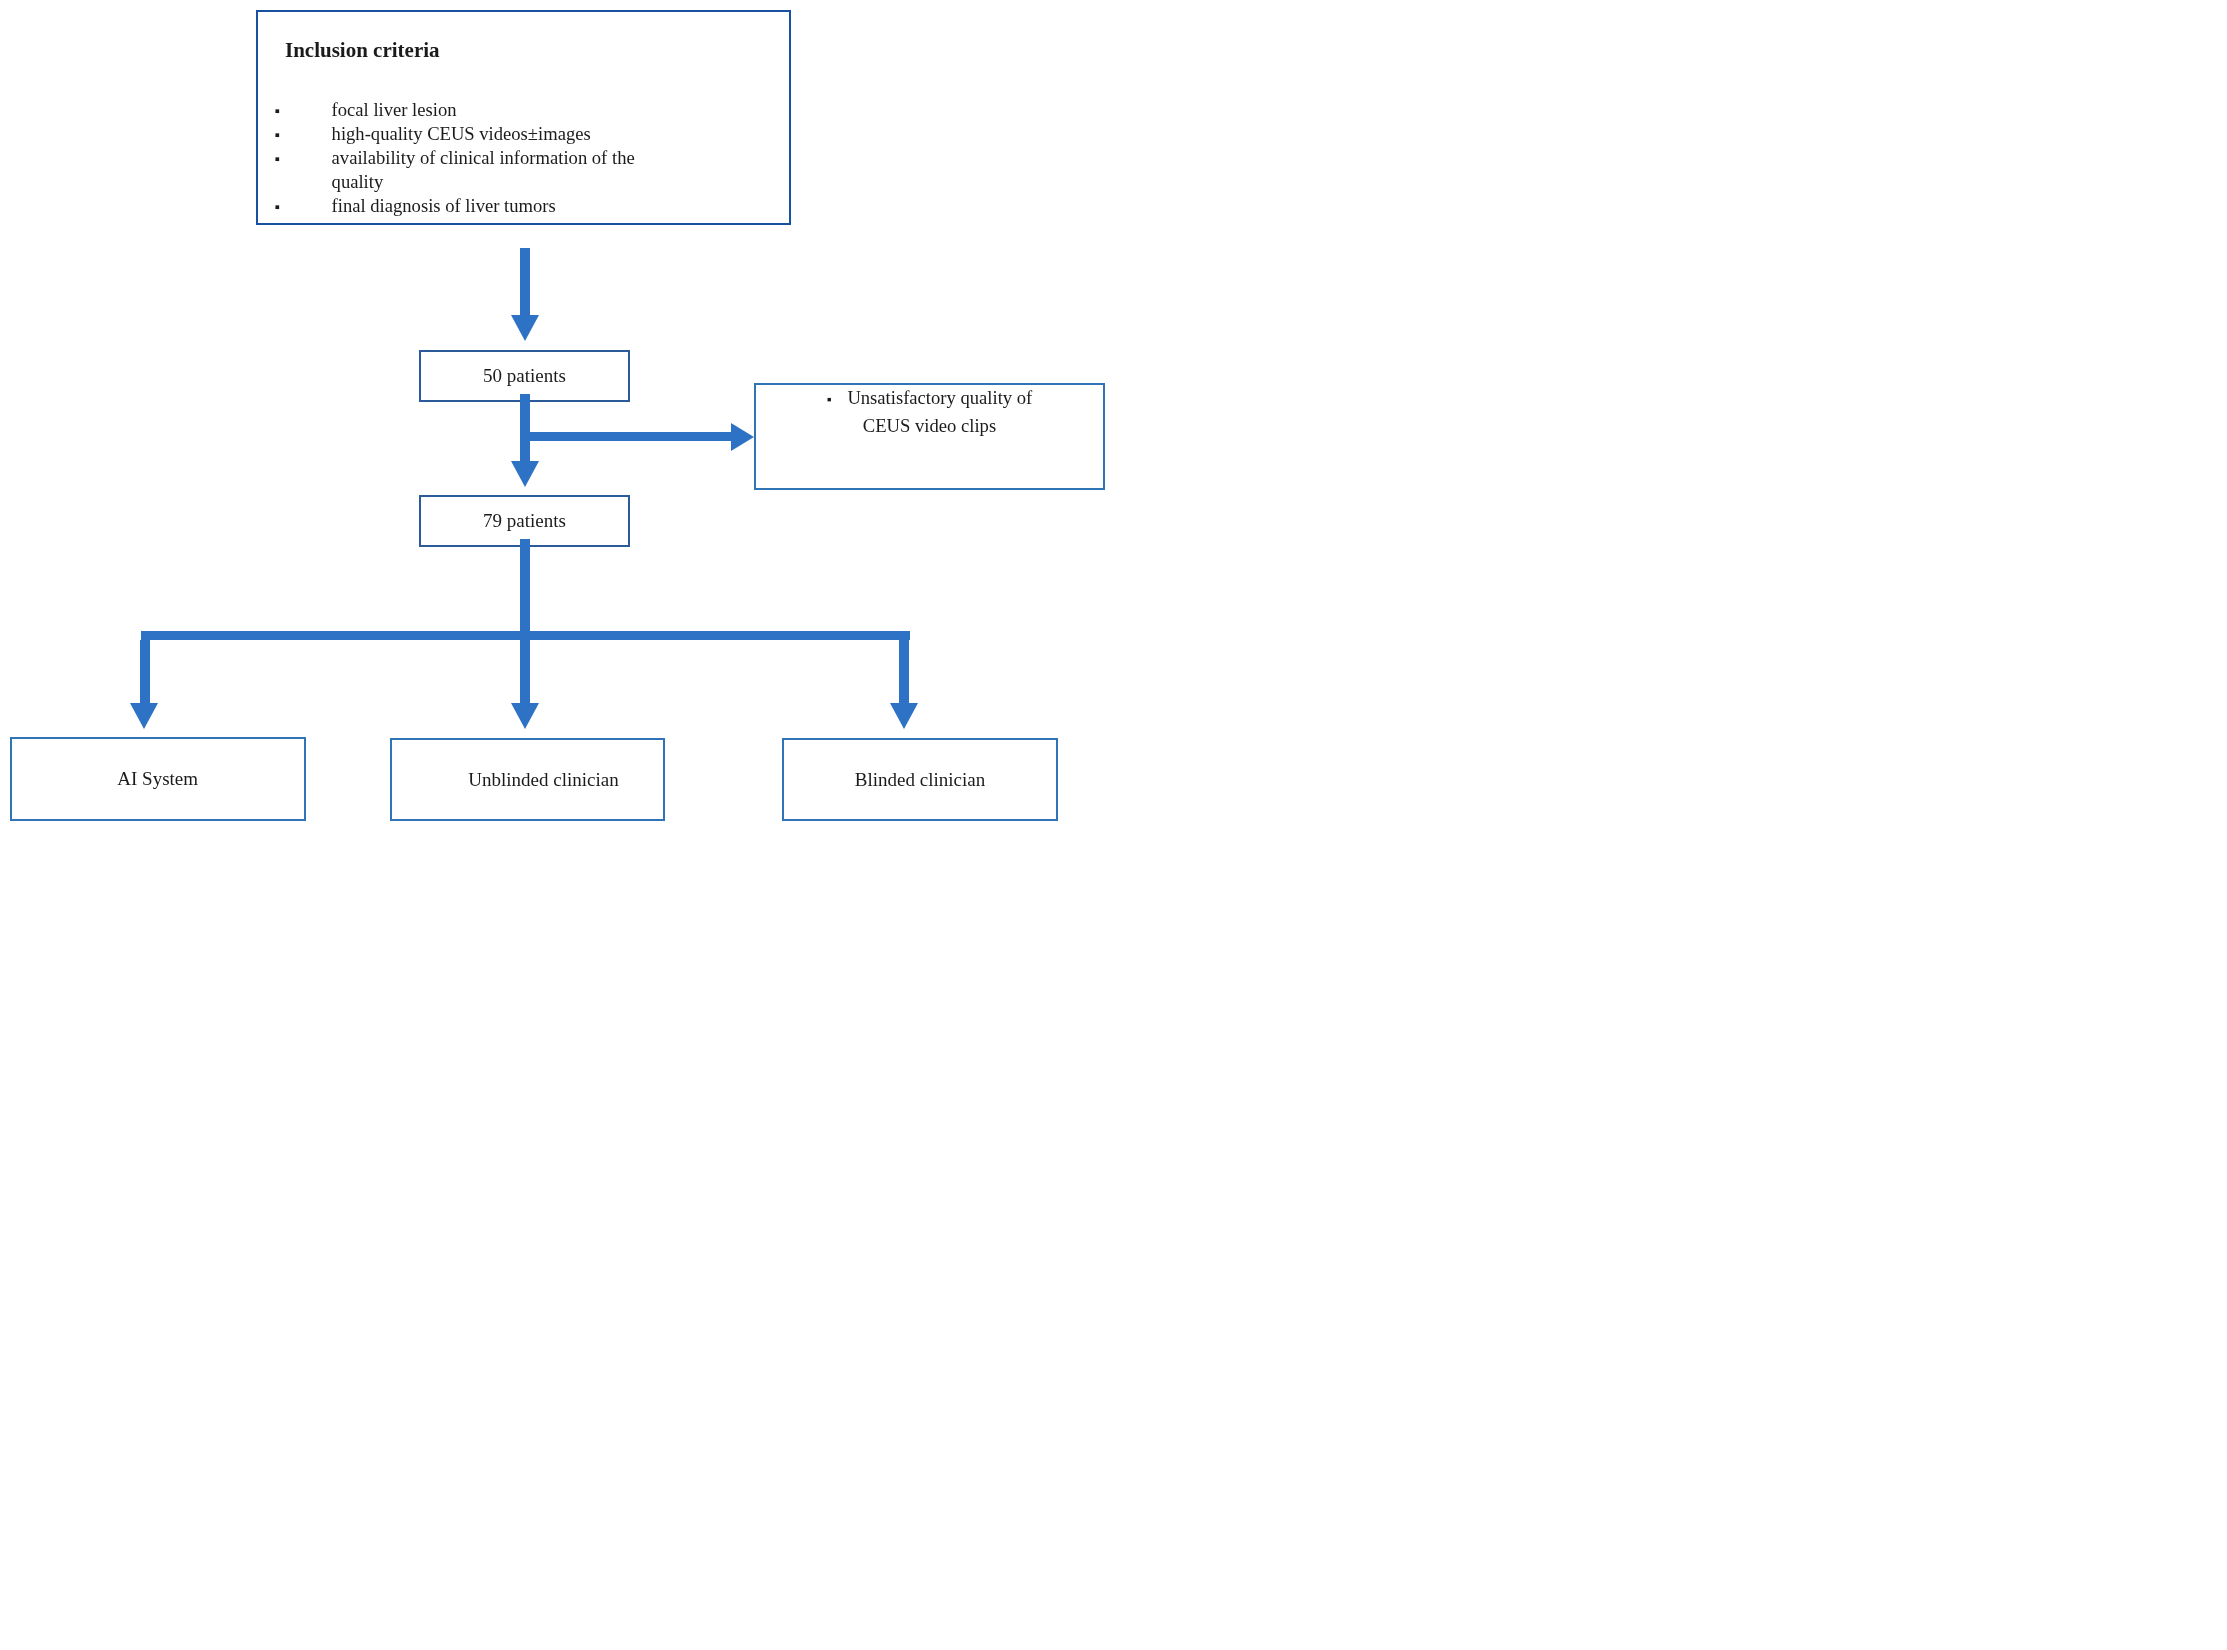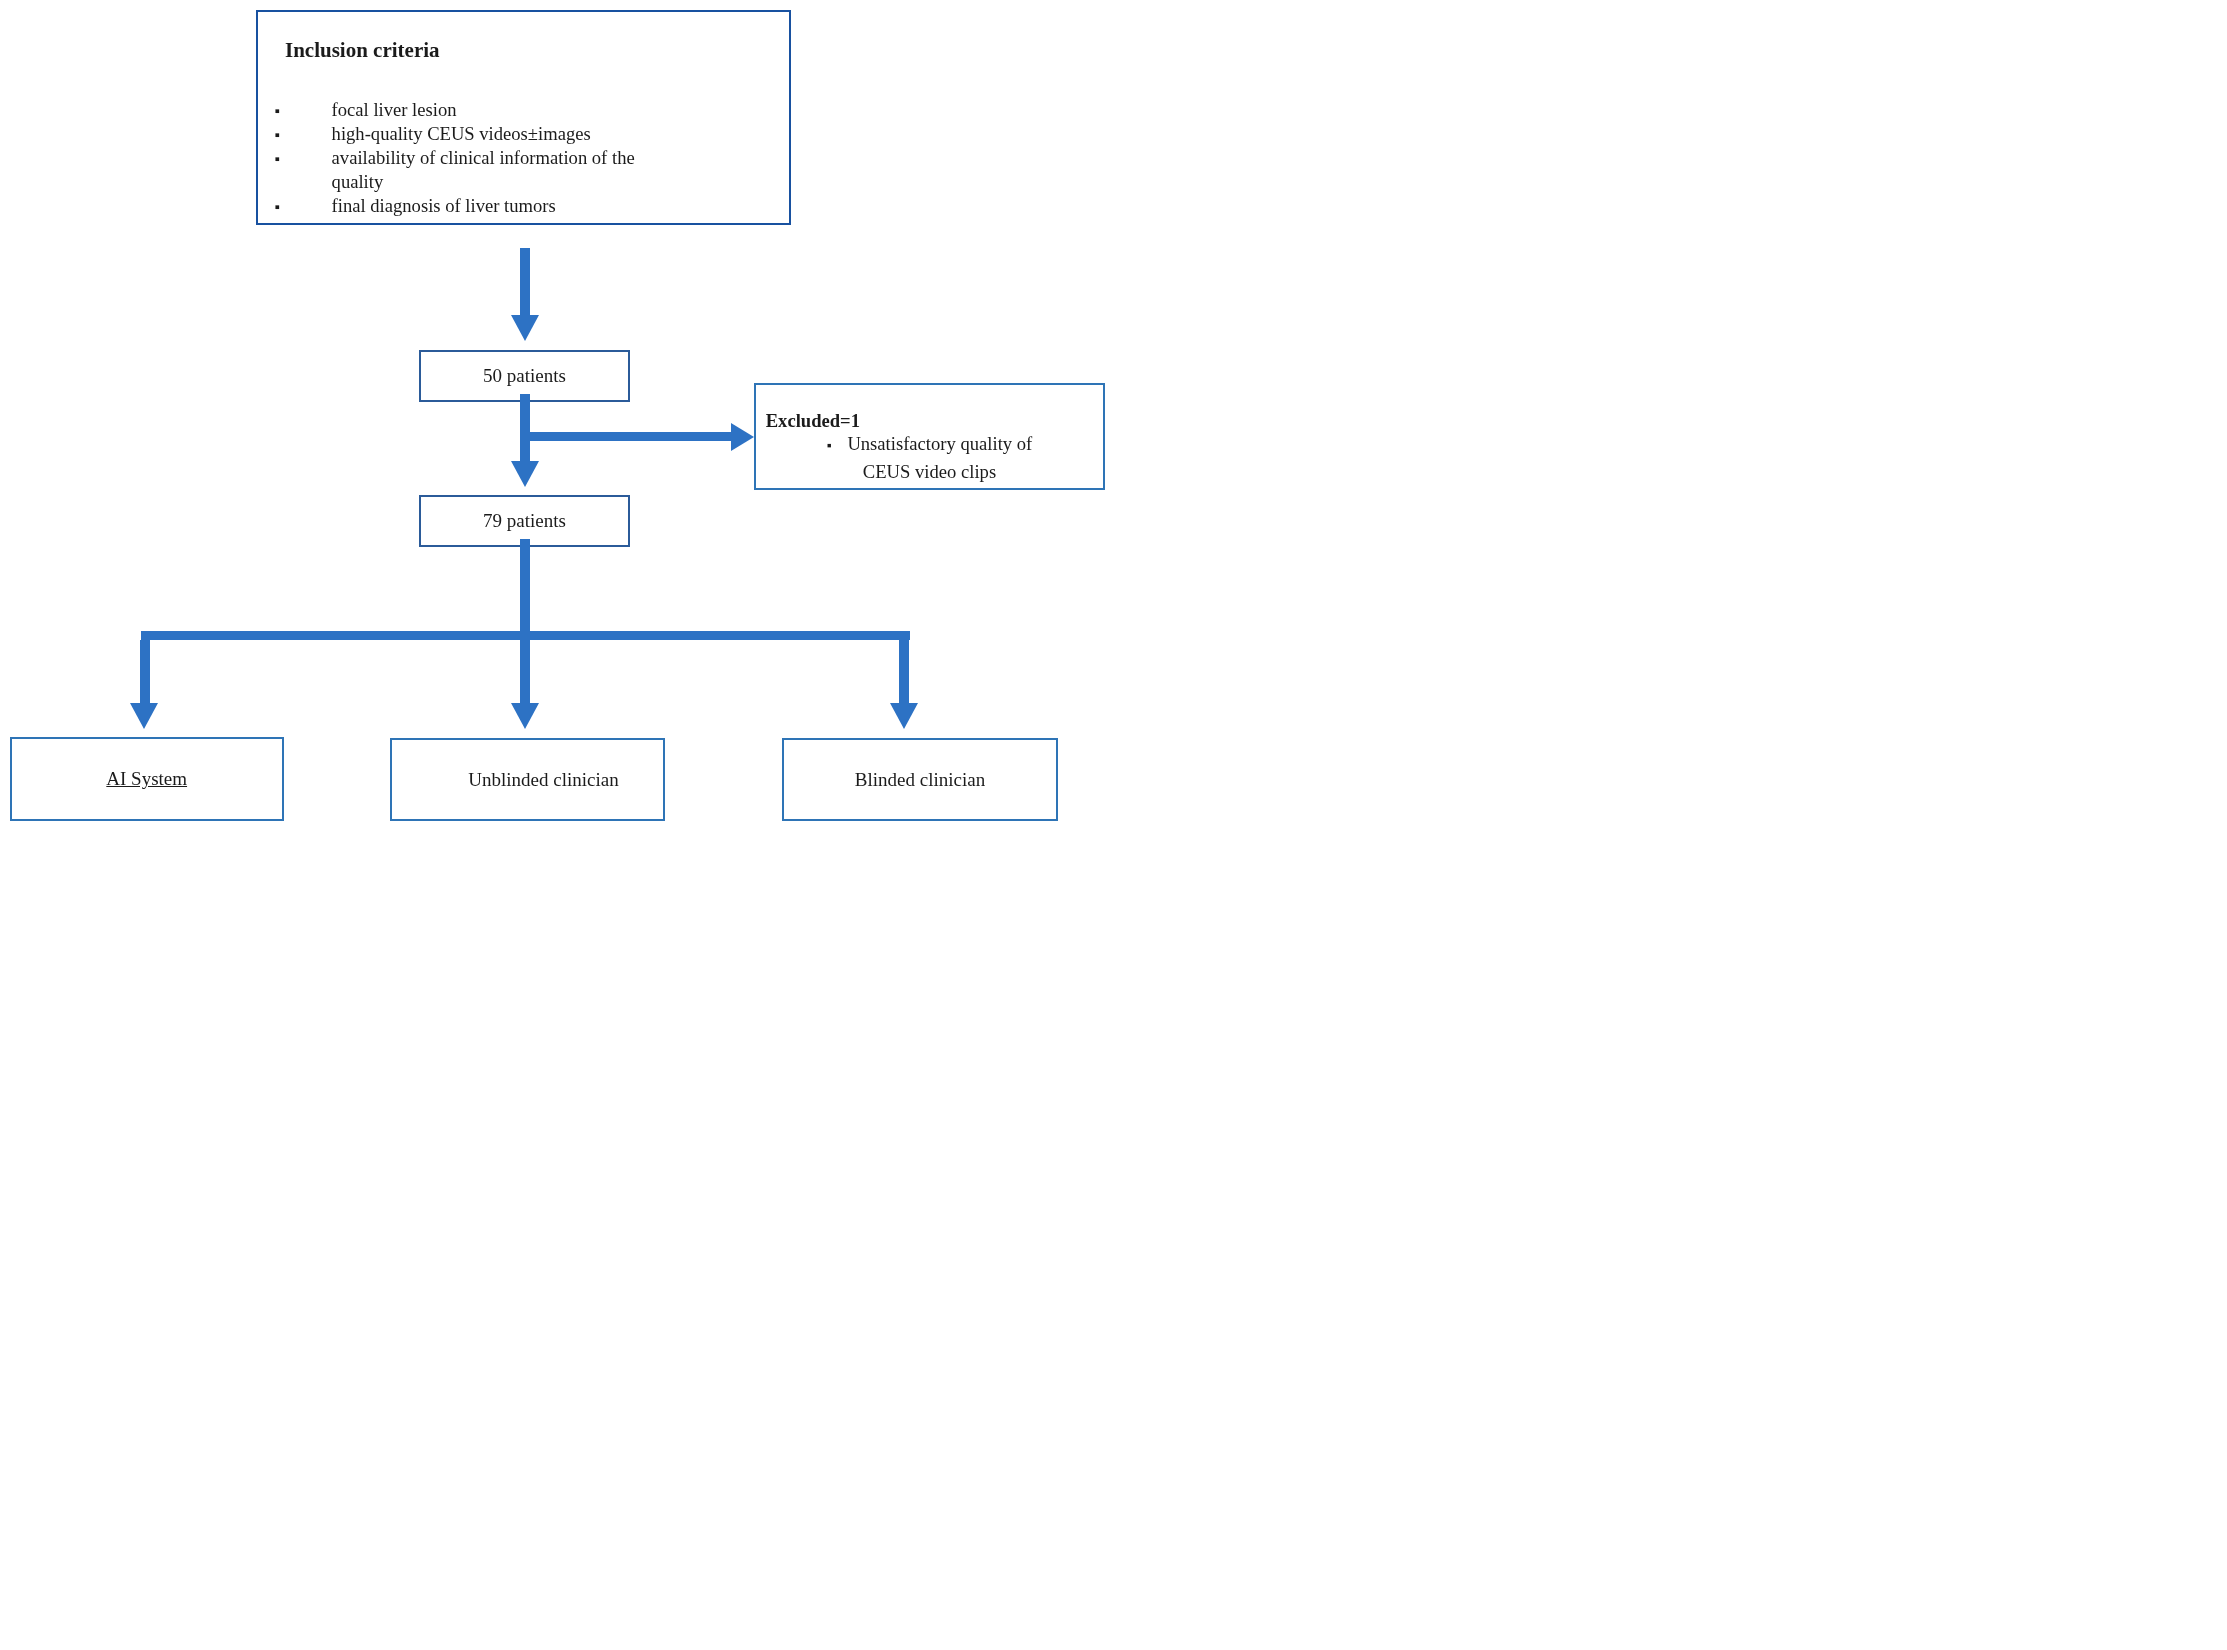--- a/index.html
+++ b/index.html
@@ -27,21 +27,21 @@
   
   .node-50{left:419px;top:342px;width:211px;height:52px;border:2.8px solid var(--border-mid);}
   .node-49{left:419px;top:487px;width:211px;height:52px;border:2.8px solid var(--border-mid);}
   .center-label{display:flex;align-items:center;justify-content:center;font-size:19px;margin-top:8px;}
   
   .excluded{left:754px;top:383px;width:351px;height:107px;border:2.8px solid var(--border-light);}
   .excluded .ex-title{margin:0;padding:25px 5.5px 0 9.7px;font-size:18.6px;font-weight:bold;line-height:21px;}
   .excluded .ex-line{text-align:center;font-size:18.6px;line-height:25.5px;}
   .excluded .ex-line .marker{font-size:14px;margin-right:11px;}
   
-  .outcome-ai{left:9.7px;top:729px;width:274px;height:84px;border:2.8px solid var(--border-light);text-decoration:underline;}
+  .outcome-ai{left:9.7px;top:729px;width:296px;height:84px;border:2.8px solid var(--border-light);}
   .outcome-unblinded{left:390px;top:730px;width:275px;height:83px;border:2.8px solid var(--border-light);padding-left:32px;}
   .outcome-blinded{left:782px;top:730px;width:276px;height:83px;border:2.8px solid var(--border-light);}
   
   .shaft-v{position:absolute;width:9.7px;background:var(--arrow-blue);}
   .shaft-h{position:absolute;height:9px;background:var(--arrow-blue);}
   .head-down{position:absolute;width:0;height:0;border-left:14px solid transparent;border-right:14px solid transparent;border-top:26px solid var(--arrow-blue);}
   .head-right{position:absolute;width:0;height:0;border-top:14px solid transparent;border-bottom:14px solid transparent;border-left:23px solid var(--arrow-blue);}
   .s1{left:520px;top:248px;height:68px;}
   .h1{left:511px;top:315px;}
   .s2{left:520px;top:394px;height:68px;}
@@ -94,21 +94,20 @@
   <div class="box node-50 center-label">
     <span>50 patients</span>
   </div>
 
   <div class="shaft-v s2"></div>
   <div class="head-down h2"></div>
   <div class="shaft-h sb"></div>
   <div class="head-right hb"></div>
 
   <div class="box excluded">
-    <p class="ex-title">Excluded=1</p>
     <div class="ex-line">
       <span class="marker">▪</span>
       <span>Unsatisfactory quality of</span>
     </div>
     <div class="ex-line">
       <span>CEUS video clips</span>
     </div>
   </div>
 
   <div class="box node-49 center-label">

